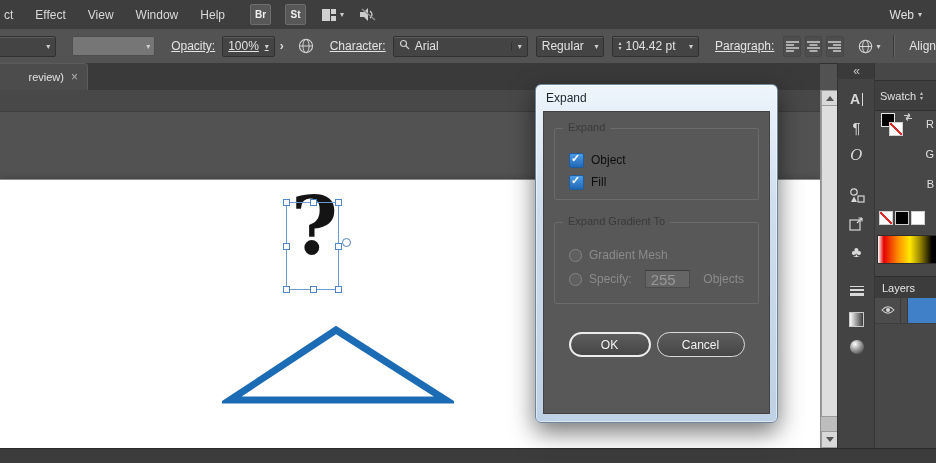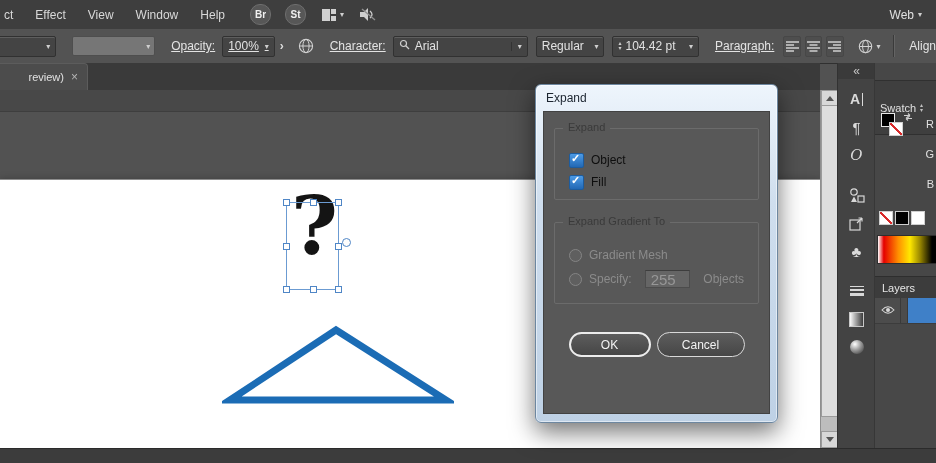--- a/index.html
+++ b/index.html
@@ -6,21 +6,21 @@
   .app{position:relative;width:936px;height:463px;overflow:hidden;background:#525252;
        font-family:"Liberation Sans",sans-serif;font-size:12px;color:#d8d8d8;}
   .car{font-style:normal;font-size:8px;color:#cfcfcf;margin-left:4px;}
 
   
   .menubar{position:absolute;left:0;top:0;width:936px;height:29px;background:#3e3e3e;
            border-bottom:1px solid #2a2a2a;display:flex;align-items:center;text-align:center;}
   .mitem{padding:0 11px;color:#d9d9d9;}
   .mitem.first{padding-left:4px;}
   .badge{width:19px;height:19px;margin-left:14px;background:#575757;border:1px solid #6e6e6e;
-         border-radius:10px;display:flex;align-items:center;justify-content:center;
+         border-radius:2px;display:flex;align-items:center;justify-content:center;
          font-size:10px;font-weight:bold;color:#f0f0f0;}
   .mb-ic{display:flex;align-items:center;margin-left:16px;}
   .flex-sp{flex:1;}
   .workspace{display:flex;align-items:center;margin-right:14px;color:#e0e0e0;}
   .searchbox{display:flex;align-items:center;gap:5px;width:92px;height:18px;background:#2f2f2f;
              border:1px solid #242424;border-radius:9px;padding:0 8px;color:#9f9f9f;flex:none;}
 
   
   .controlbar{position:absolute;left:0;top:29px;width:936px;height:34px;background:#535353;
               border-bottom:1px solid #303030;display:flex;align-items:center;white-space:nowrap;}
@@ -135,21 +135,21 @@
   .gradchip{width:13px;height:13px;border:1px solid #c9c9c9;
             background:linear-gradient(90deg,#fafafa,#3c3c3c);}
   .sphere{width:14px;height:14px;border-radius:50%;
           background:radial-gradient(circle at 35% 30%,#ffffff,#9a9a9a 45%,#3f3f3f 90%);}
 
   
   .panels{position:absolute;left:874px;top:63px;width:62px;height:385px;background:#474747;
           border-left:1px solid #373737;}
   .p-hdr{position:absolute;left:0;right:0;top:17px;height:21px;background:#3f3f3f;
          border-top:1px solid #303030;border-bottom:1px solid #303030;display:flex;
-         align-items:center;gap:4px;padding:16px 5px;color:#e0e0e0;font-size:11px;}
+         align-items:center;gap:4px;padding:4px 5px;color:#e0e0e0;font-size:11px;}
   .updn{display:flex;flex-direction:column;font-size:6px;line-height:5px;color:#bfbfbf;}
   .proxy{position:absolute;left:6px;top:48px;width:34px;height:28px;}
   .sw-fill{position:absolute;left:0;top:2px;width:12px;height:12px;background:#000;border:1px solid #e8e8e8;}
   .sw-stroke{position:absolute;left:8px;top:11px;width:12px;height:12px;background:#fff;border:1px solid #cfcfcf;
              background-image:linear-gradient(45deg,transparent 42%,#d92b2b 42%,#d92b2b 58%,transparent 58%);}
   .swapic{position:absolute;left:22px;top:0;}
   .rgb{position:absolute;right:3px;font-size:11px;color:#e0e0e0;}
   .rgb.r{top:55px;}.rgb.g{top:85px;}.rgb.b{top:115px;}
   .mini-swatches{position:absolute;left:4px;top:148px;display:flex;gap:2px;}
   .msw{width:12px;height:12px;border:1px solid #cfcfcf;background:#fff;}

